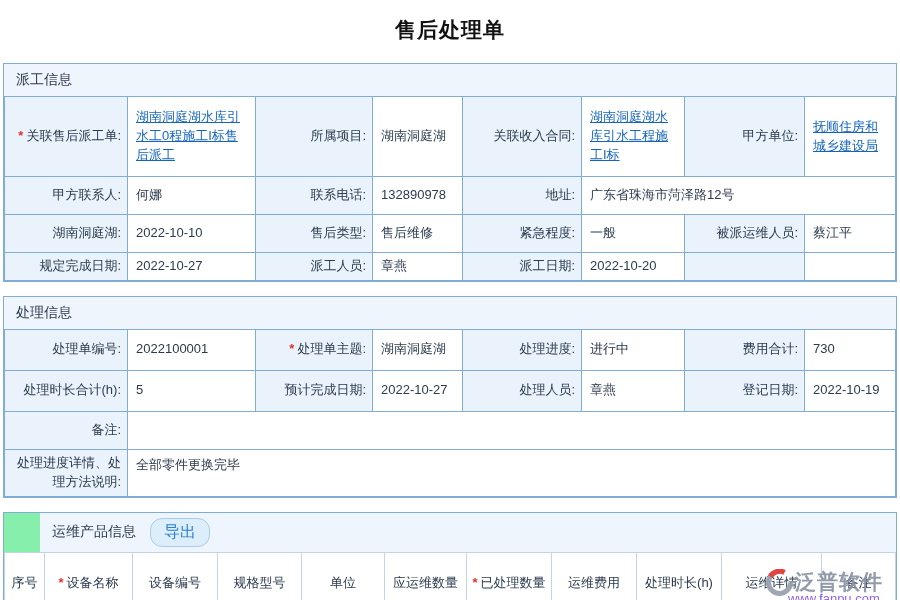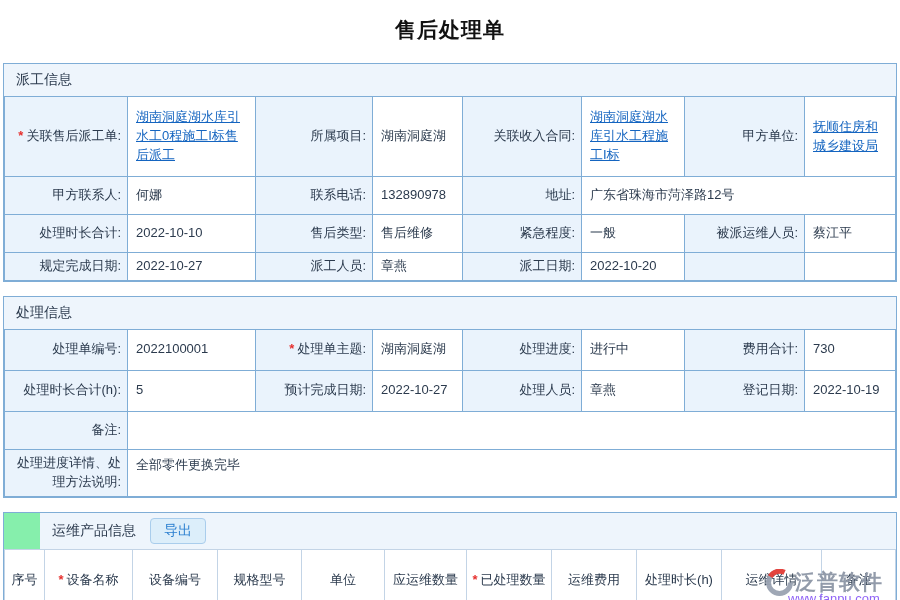--- a/index.html
+++ b/index.html
@@ -21,22 +21,22 @@
   td { border:1px solid #7fadd6; font-size:13px; overflow:hidden; word-break:break-all; }
   td.lbl {
     background:#eaf3fc; text-align:right; padding:4px 6px 4px 3px; color:#2b3a4d;
     line-height:1.45;
   }
   td.val { background:#fff; text-align:left; padding:4px 8px; line-height:1.45; }
   td.val-top { vertical-align:top; padding-top:6px; }
   .cell-link { color:#1565c0; text-decoration:underline; cursor:pointer; }
   .req { color:#e6302e; margin-right:3px; font-weight:bold; }
   .export-btn {
-    background:#dceefa; color:#2a7fd0; border:1px solid #a9cdec; border-radius:4px;
-    font-size:14px; padding:3px 13px; margin-left:14px; cursor:pointer;
+    background:#dceefa; color:#2a7fd0; border:1px solid #a9cdec; border-radius:12px;
+    font-size:16px; padding:3px 13px; margin-left:14px; cursor:pointer;
     font-family:inherit;
   }
   .products-table td {
     border:1px solid #c3d4e6; text-align:center; color:#2b3a4d;
     padding:4px 2px; height:52px; vertical-align:middle; background:#fff;
     line-height:1.35;
   }
   .watermark {
     position:absolute; left:766px; top:568px; width:134px; pointer-events:none;
     z-index:10; opacity:0.95;
@@ -82,21 +82,21 @@
     </tr>
     <tr style="height:38px">
       <td class="lbl">甲方联系人:</td>
       <td class="val">何娜</td>
       <td class="lbl">联系电话:</td>
       <td class="val">132890978</td>
       <td class="lbl">地址:</td>
       <td class="val" colspan="3">广东省珠海市菏泽路12号</td>
     </tr>
     <tr style="height:38px">
-      <td class="lbl">处理时长合计:</td>
+      <td class="lbl">湖南洞庭湖:</td>
       <td class="val">2022-10-10</td>
       <td class="lbl">售后类型:</td>
       <td class="val">售后维修</td>
       <td class="lbl">紧急程度:</td>
       <td class="val">一般</td>
       <td class="lbl">被派运维人员:</td>
       <td class="val">蔡江平</td>
     </tr>
     <tr style="height:24px">
       <td class="lbl">规定完成日期:</td>

